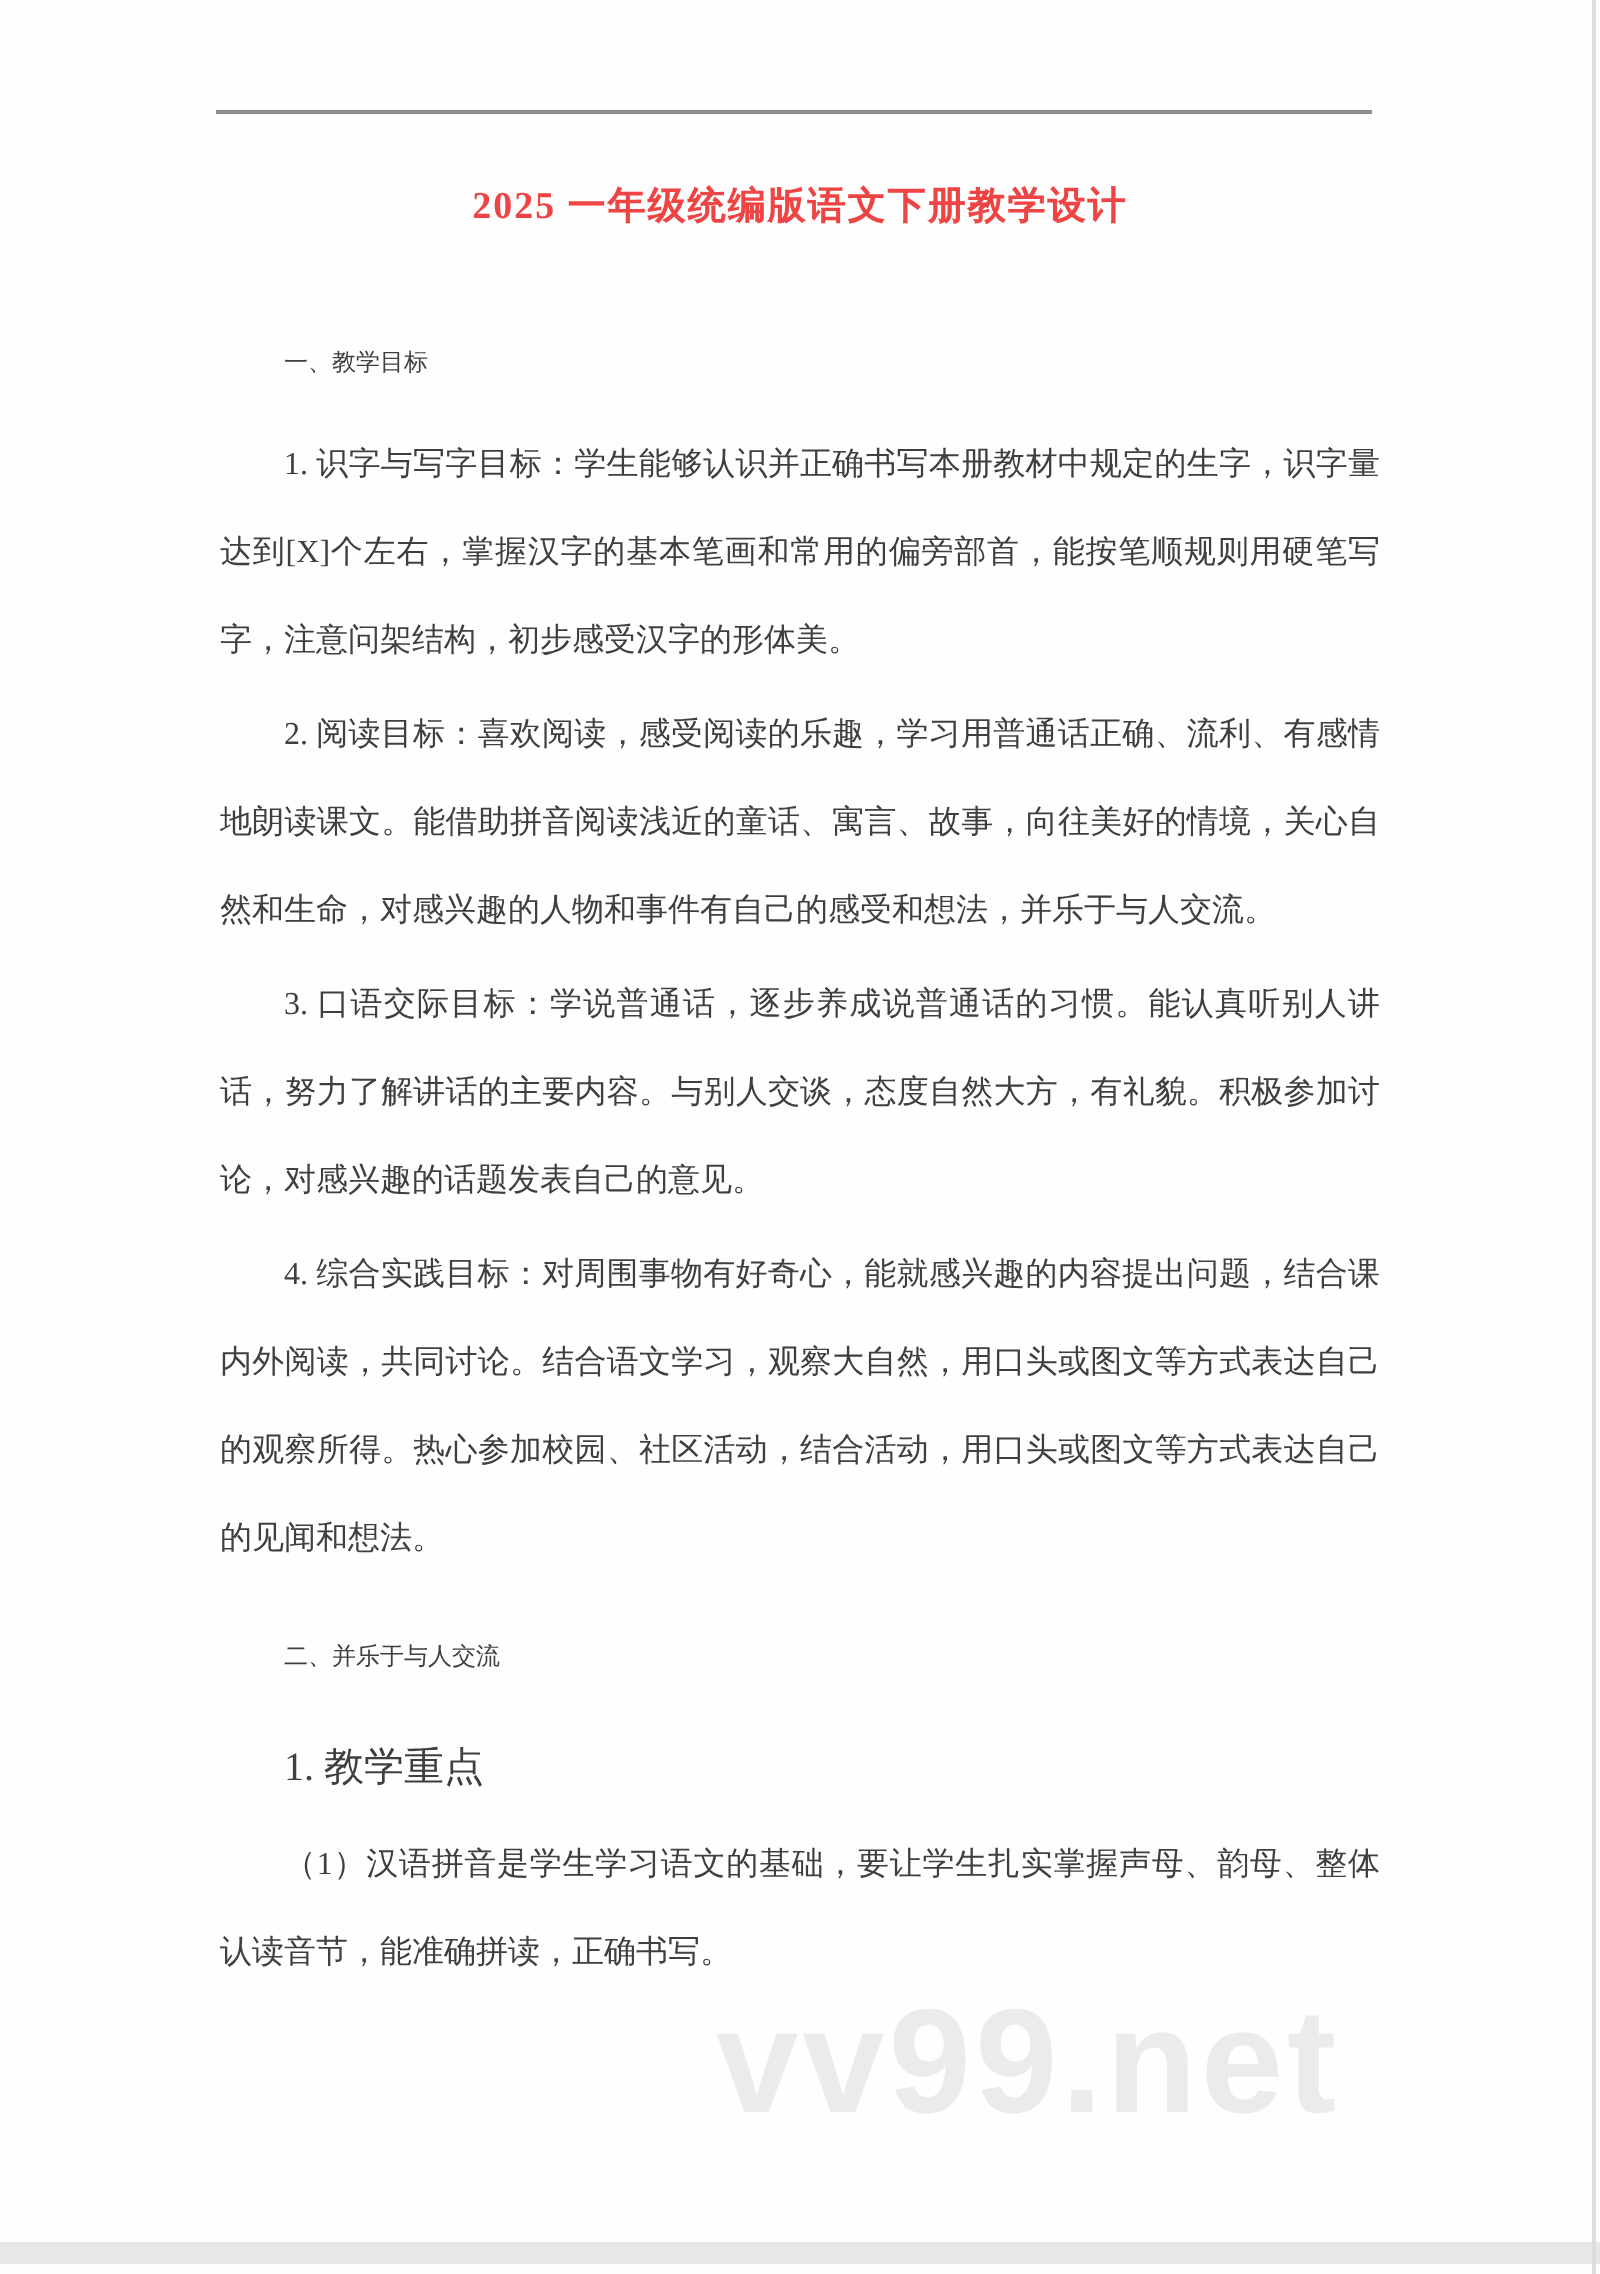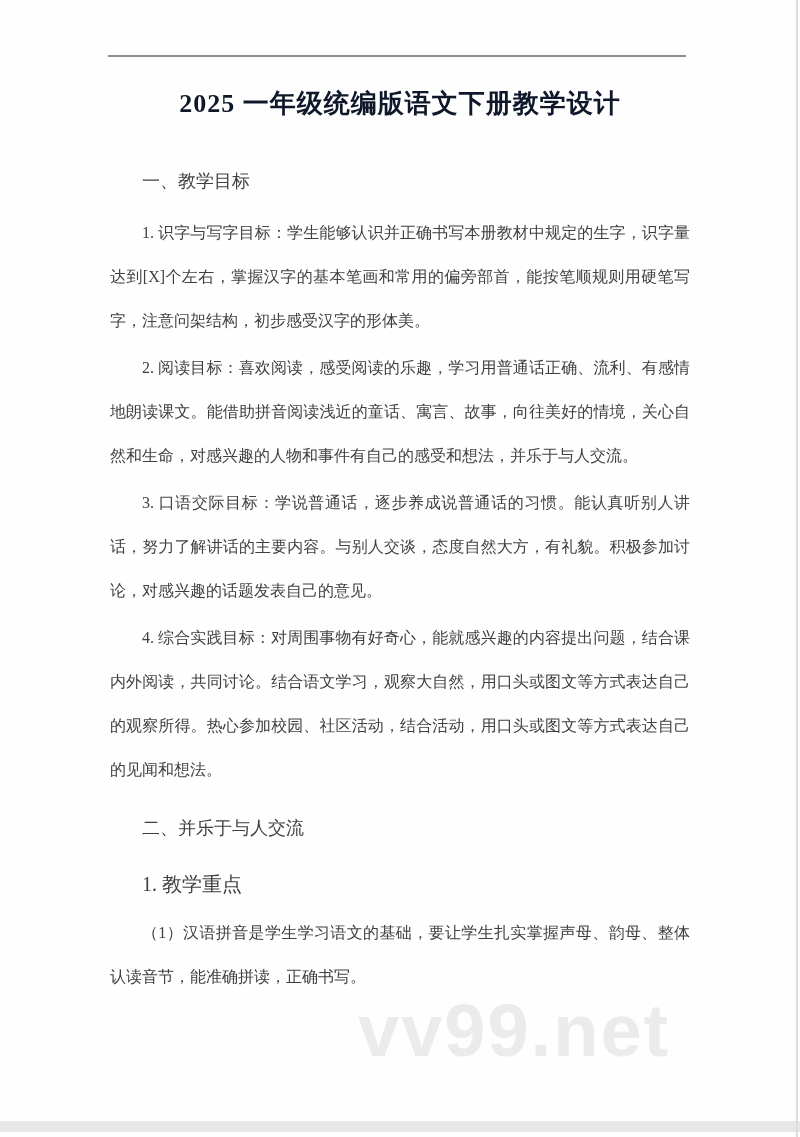--- a/index.html
+++ b/index.html
@@ -30,31 +30,31 @@
     background: #8d8d8d;
   }
   .content {
     position: absolute;
     left: 110px;
     top: 57px;
     width: 580px;
   }
   .doc-title {
     margin: 34px 0 0 0;
-    font-size: 26px;
+    font-size: 19px;
     line-height: 26px;
     font-weight: 700;
     text-align: center;
-    color: #0f172a;
+    color: #ef4444;
     letter-spacing: 1px;
   }
   .heading {
     margin: 52px 0 0 0;
     padding-left: 32px;
-    font-size: 18px;
+    font-size: 12px;
     line-height: 24px;
     font-weight: 400;
   }
   .heading.second {
     margin-top: 24px;
   }
   .subheading {
     margin: 32px 0 0 0;
     padding-left: 32px;
     font-size: 20px;

